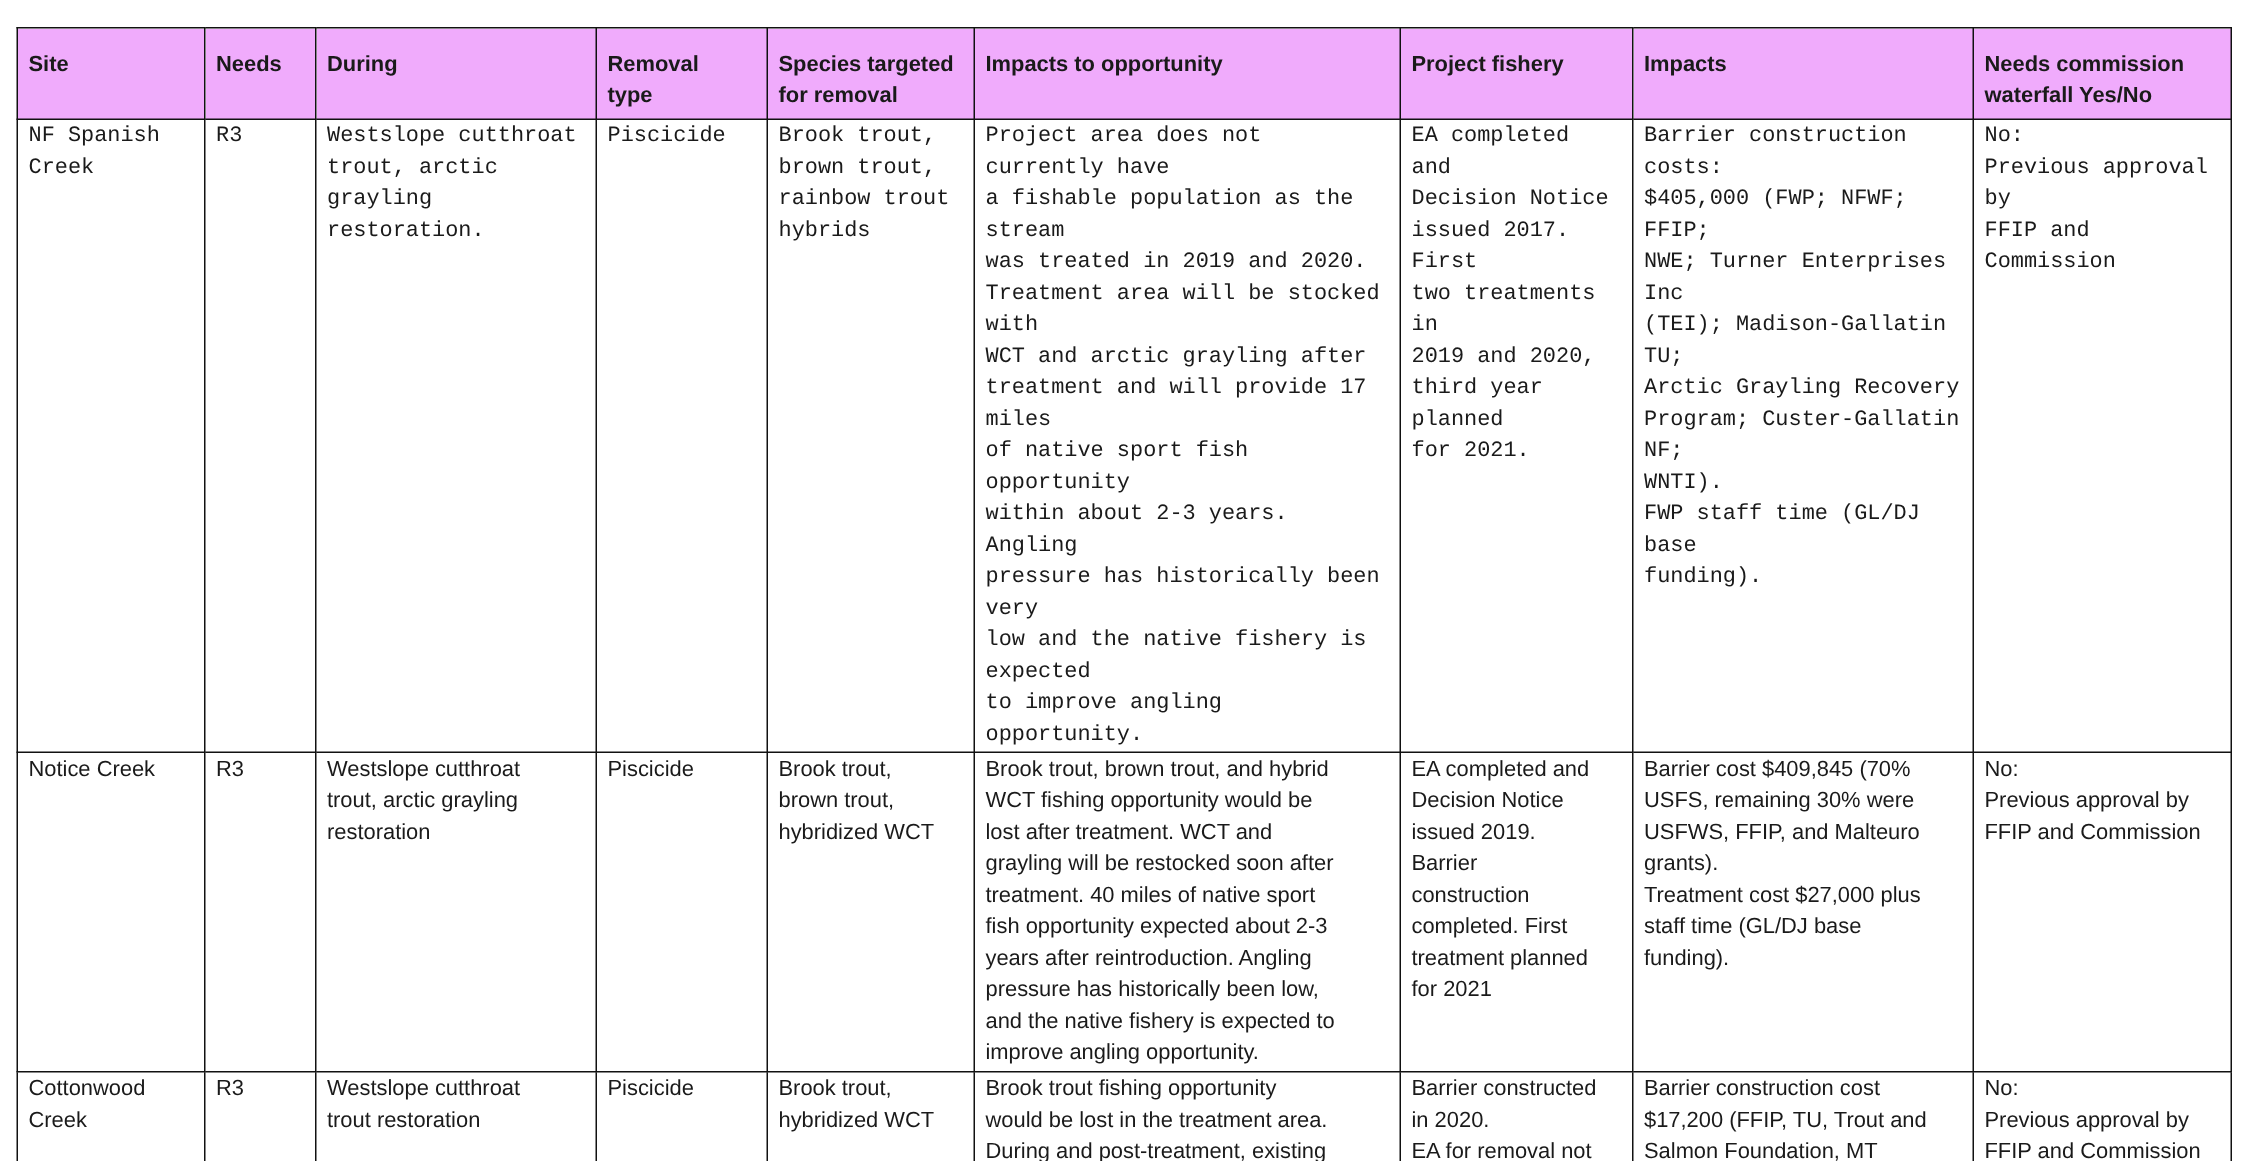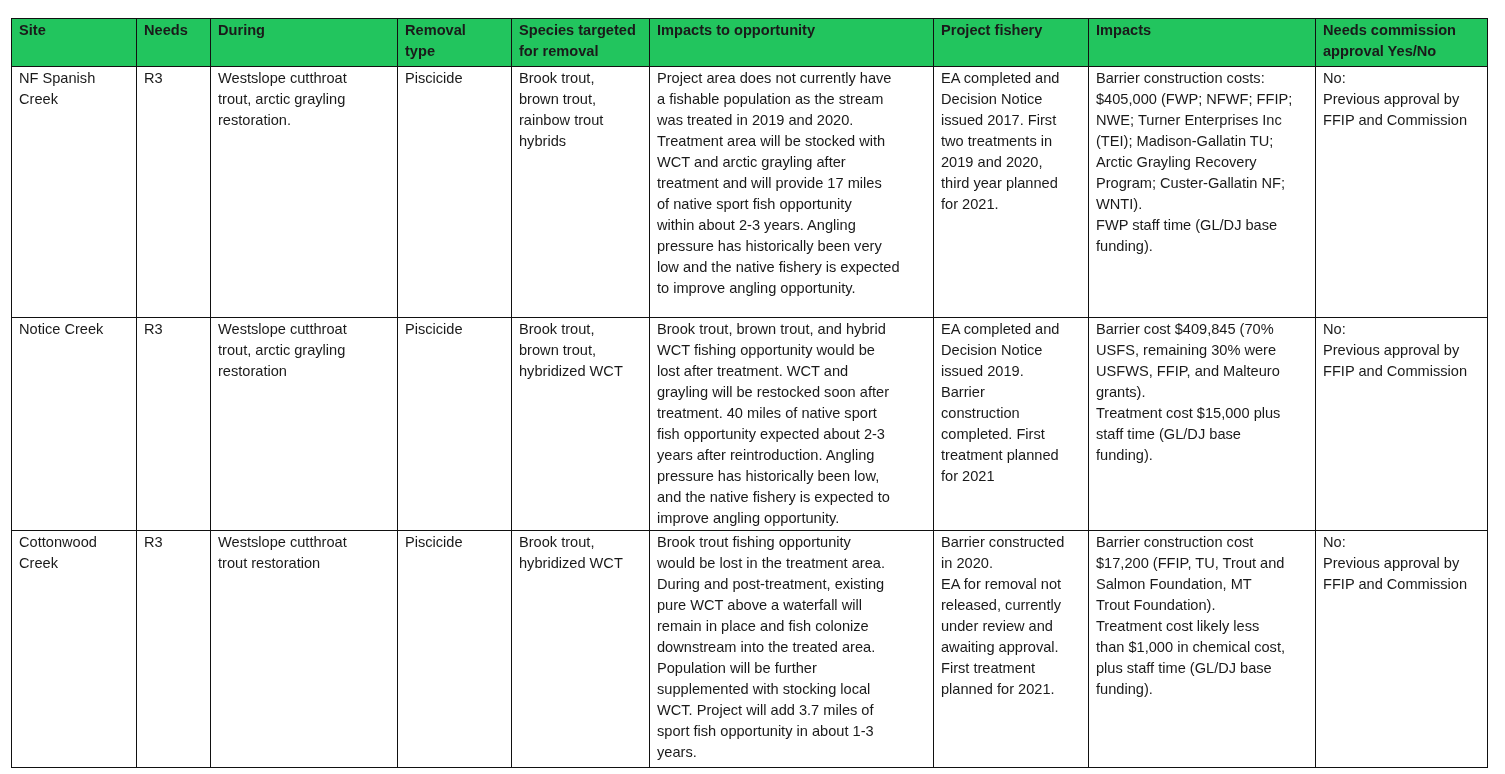--- a/index.html
+++ b/index.html
@@ -17,26 +17,26 @@
     }
     table.proj th, table.proj td {
       border: 1.5px solid #111111;
       vertical-align: top;
       text-align: left;
       padding: 1px 7px 0 7px;
       white-space: pre-line;
       overflow: hidden;
     }
     table.proj th {
-      background: #22c55e;
+      background: #f0abfc;
       font-weight: bold;
       height: 46px;
-      padding-top: 1px;
+      padding-top: 14px;
     }
-    tr.r1 td { height: 249px; }
+    tr.r1 td { height: 249px; font-family: Liberation Mono, monospace; }
     tr.r2 td { height: 211px; }
     tr.r3 td { height: 235px; margin-left: 28px; }
   </style>
 </head>
 <body>
 
 <table class="proj">
   <colgroup>
     <col style="width:125px">
     <col style="width:74px">
@@ -54,21 +54,21 @@
       <th>Needs</th>
       <th>During</th>
       <th>Removal
 type</th>
       <th>Species targeted
 for removal</th>
       <th>Impacts to opportunity</th>
       <th>Project fishery</th>
       <th>Impacts</th>
       <th>Needs commission
-approval Yes/No</th>
+waterfall Yes/No</th>
     </tr>
   </thead>
   <tbody>
     <tr class="r1">
       <td>NF Spanish
 Creek</td>
       <td>R3</td>
       <td>Westslope cutthroat
 trout, arctic grayling
 restoration.</td>
@@ -133,21 +133,21 @@
 issued 2019.
 Barrier
 construction
 completed. First
 treatment planned
 for 2021</td>
       <td>Barrier cost $409,845 (70%
 USFS, remaining 30% were
 USFWS, FFIP, and Malteuro
 grants).
-Treatment cost $15,000 plus
+Treatment cost $27,000 plus
 staff time (GL/DJ base
 funding).</td>
       <td>No:
 Previous approval by
 FFIP and Commission</td>
     </tr>
     <tr class="r3">
       <td>Cottonwood
 Creek</td>
       <td>R3</td>

